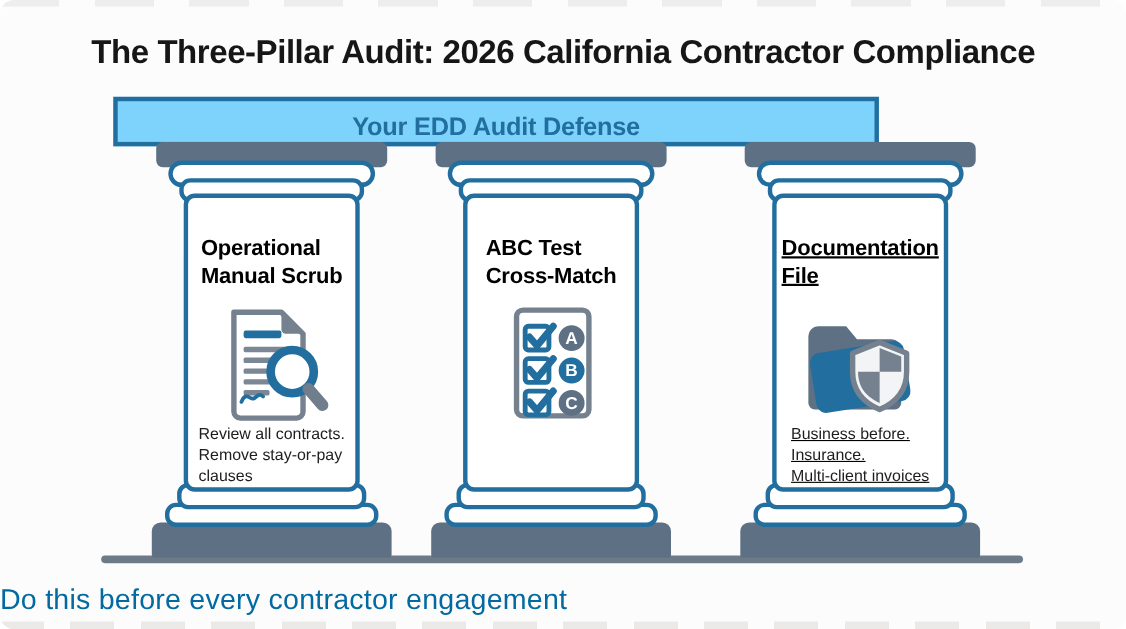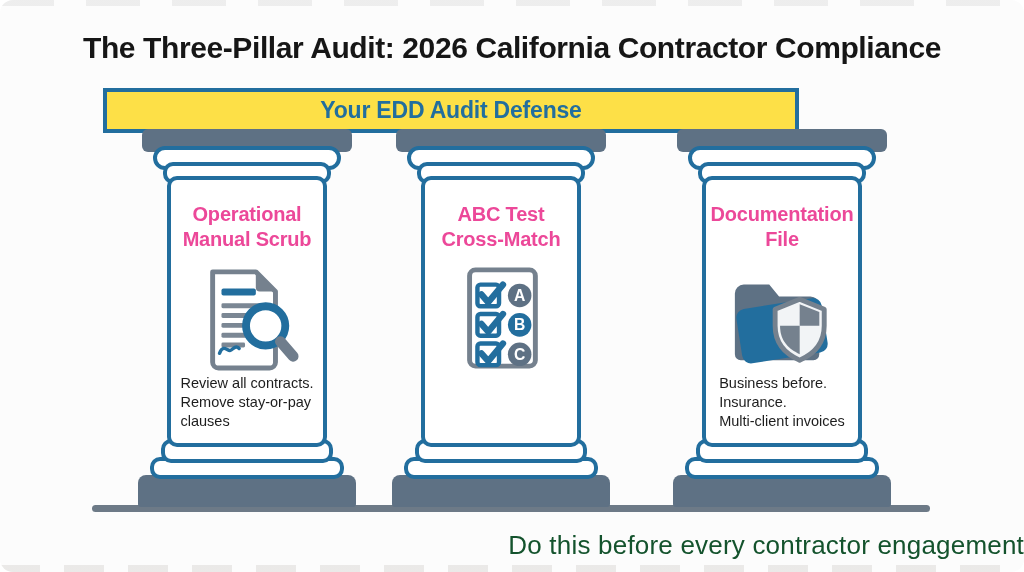--- a/index.html
+++ b/index.html
@@ -19,52 +19,52 @@
     background:repeating-linear-gradient(90deg,rgba(110,110,110,0.10) 0 54px,transparent 54px 86px);}
   .edge-strip.top{top:0;}
   .edge-strip.bottom{bottom:0;height:7px;
     background:repeating-linear-gradient(90deg,rgba(130,120,110,0.14) 0 40px,transparent 40px 64px);}
   .main-title{
     position:absolute;top:31px;left:0;width:100%;text-align:center;
     font-size:30px;font-weight:bold;letter-spacing:-0.4px;color:var(--ink);
   }
   .banner{
     position:absolute;left:103px;top:88px;width:696px;height:45px;
-    background:#fde047;border:4px solid var(--accent);
-    display:flex;align-items:center;justify-content:center;
+    background:#7dd3fc;border:4px solid var(--accent);
+    display:flex;align-items:flex-end;justify-content:center;
   }
   .banner-label{color:var(--accent);font-size:23px;font-weight:bold;letter-spacing:-0.2px;}
   .pillar{
     position:absolute;top:129px;width:220px;height:379px;
     display:flex;flex-direction:column;align-items:center;
   }
-  .pillar.p1{left:137px;} .pillar.p2{left:391px;} .pillar.p3{left:672px;}
+  .pillar.p1{left:137px;} .pillar.p2{left:391px;} .pillar.p3{left:672px;text-decoration:underline;}
   .abacus{width:210px;height:23px;background:var(--slate);border-radius:6px;position:relative;z-index:1;}
   .cap-m1{width:188px;height:24px;margin-top:-6px;background:#fff;border:4px solid var(--accent);border-radius:12px;position:relative;z-index:2;}
   .cap-m2{width:168px;height:22px;margin-top:-8px;background:#fff;border:4px solid var(--accent);border-radius:10px;position:relative;z-index:3;}
   .shaft{
     width:160px;height:271px;margin-top:-8px;background:#fff;
     border:4px solid var(--accent);border-radius:10px;position:relative;z-index:4;
     display:flex;flex-direction:column;align-items:center;
   }
   .pillar-heading{
-    margin-top:22px;font-size:20px;font-weight:bold;line-height:1.25;
-    text-align:center;white-space:pre-line;color:#ec4899;letter-spacing:-0.2px;
+    margin-top:34px;font-size:20px;font-weight:bold;line-height:1.25;
+    white-space:pre-line;color:#000000;letter-spacing:-0.2px;
   }
   .icon-box{height:112px;width:130px;margin-top:10px;display:flex;align-items:center;justify-content:center;}
   .pillar-desc{
     font-size:14.5px;line-height:1.32;text-align:left;white-space:pre-line;color:#1d1d1d;
   }
   .base-m1{width:172px;height:24px;margin-top:-8px;background:#fff;border:4px solid var(--accent);border-radius:10px;position:relative;z-index:3;}
   .base-m2{width:194px;height:22px;margin-top:-6px;background:#fff;border:4px solid var(--accent);border-radius:10px;position:relative;z-index:2;}
   .plinth{width:218px;height:32px;margin-top:-4px;background:var(--slate);border-radius:8px 8px 3px 3px;position:relative;z-index:1;}
   .ground{position:absolute;left:92px;top:505px;width:838px;height:7px;background:var(--ground);border-radius:4px;}
   .caption{
-    position:absolute;top:530px;left:0;width:100%;text-align:right;
-    font-size:26px;color:#14532d;letter-spacing:0.2px;
+    position:absolute;top:530px;left:0;width:100%;text-align:left;
+    font-size:26px;color:#0369a1;letter-spacing:0.2px;
   }
 </style>
 </head>
 <body>
 
 <div class="canvas">
 
   <div class="edge-strip top"></div>
 
   <h1 class="main-title">The Three-Pillar Audit: 2026 California Contractor Compliance</h1>

